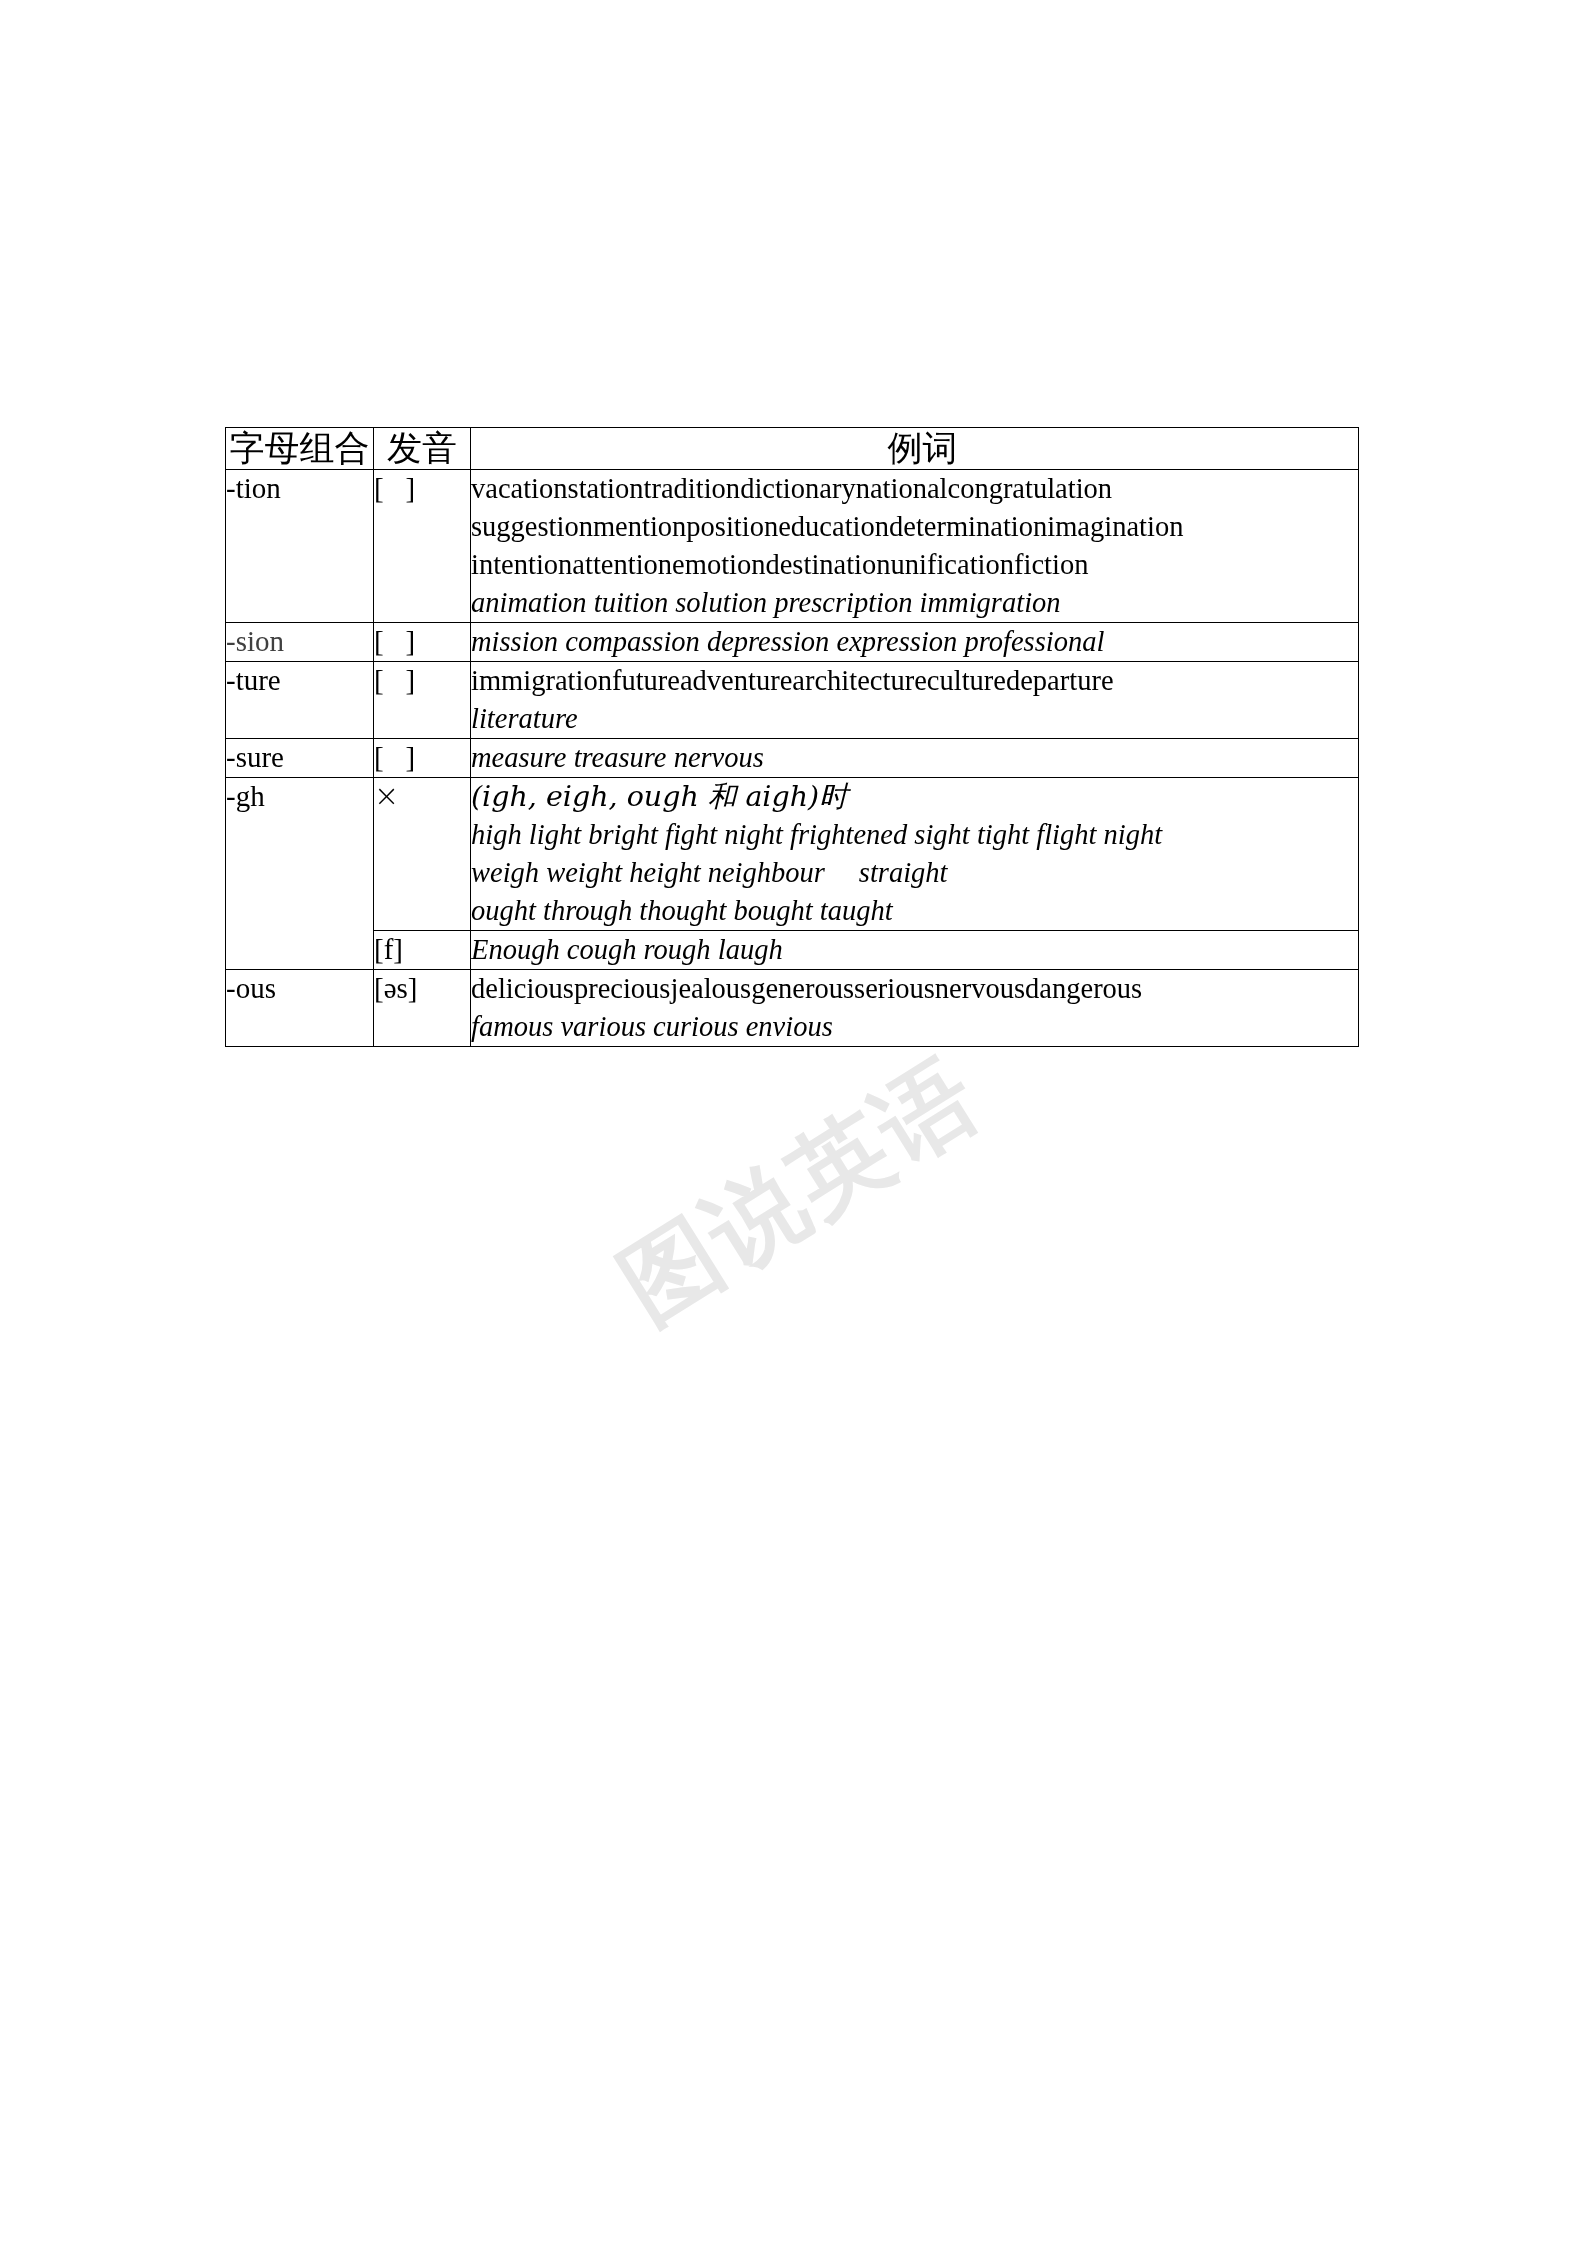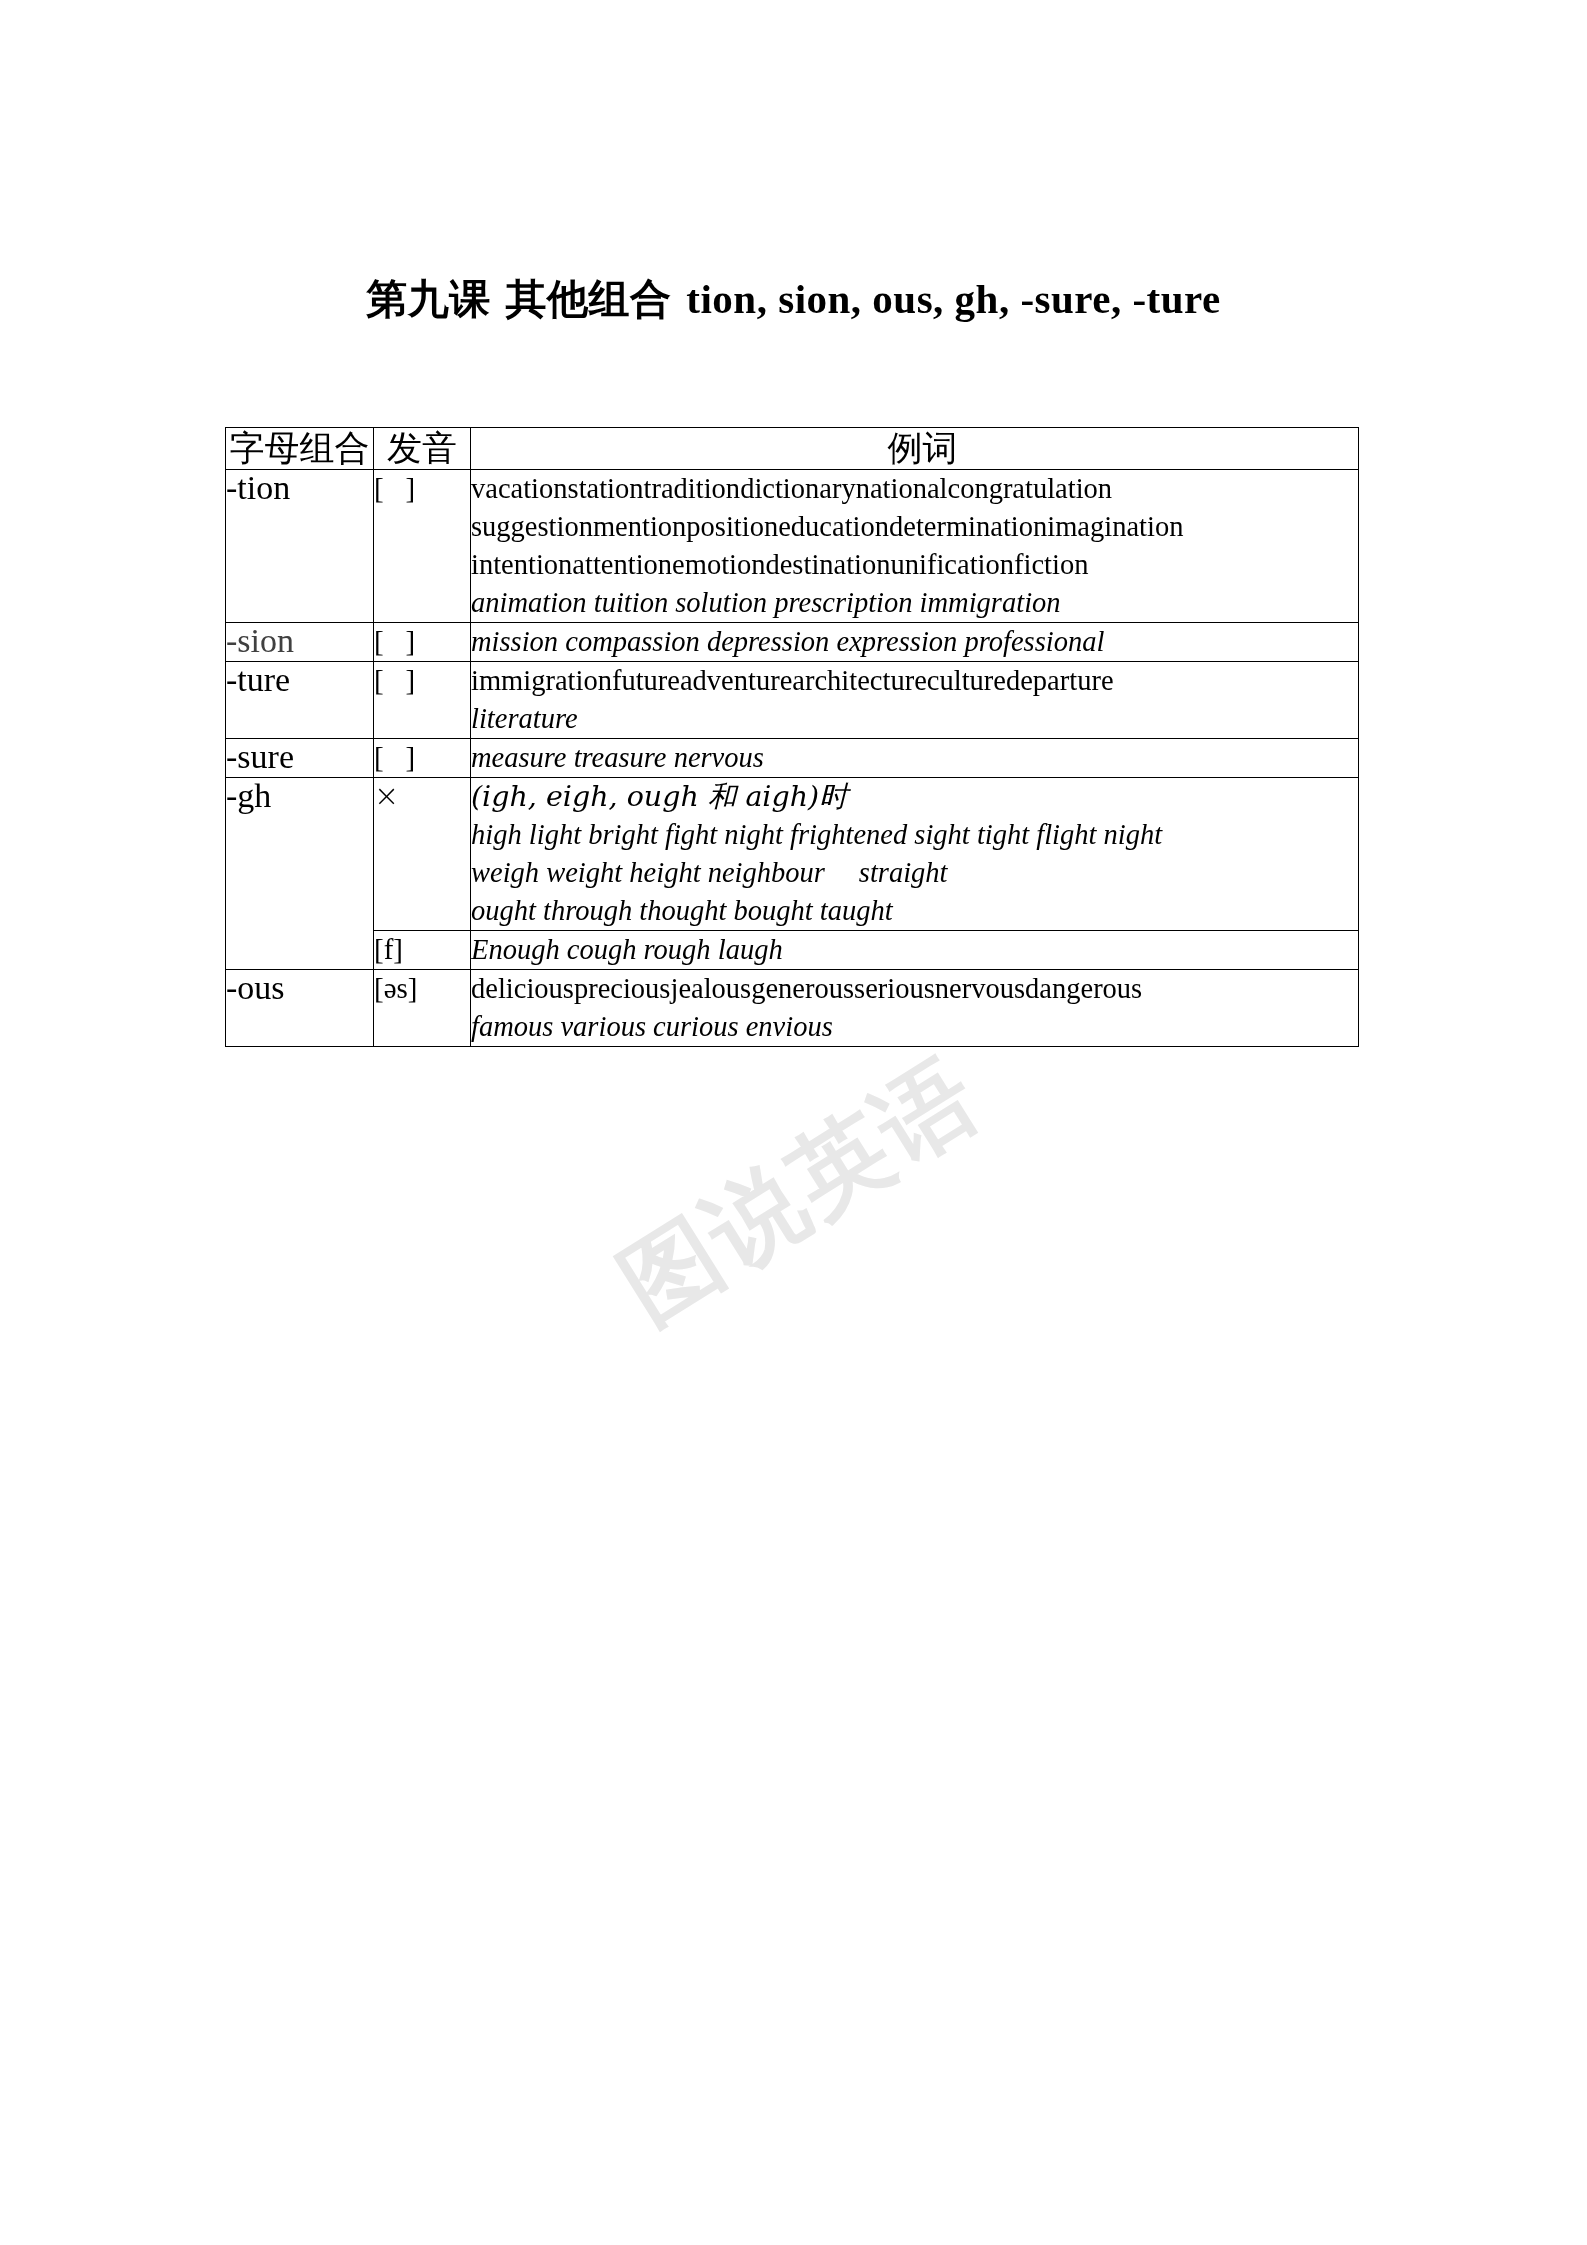--- a/index.html
+++ b/index.html
@@ -96,21 +96,21 @@
     white-space: nowrap;
   }
   .hdr-cell.center {
     text-align: center;
     padding-left: 16px;
     margin-top: 13px;
   }
 
   
   .c-combo {
-    font-size: 34px;
+    font-size: 29px;
     font-weight: 700;
     padding: 8px 0 10px 12px;
     line-height: 36px;
     white-space: nowrap;
   }
   .c-combo.blue { color: #1414cf; }
 
   .c-pron {
     font-size: 29px;
     padding: 8px 0 10px 14px;
@@ -145,23 +145,20 @@
     white-space: nowrap;
   }
 </style>
 </head>
 <body>
 
 <div class="page">
 
   <div class="watermark">图说英语</div>
 
-  <div class="title">
-    <span class="cn">第九课  其他组合 </span><span class="en">tion, sion, ous, gh, -sure, -ture</span>
-  </div>
 
   <div class="tbl-wrap">
     <table class="main">
       <colgroup>
         <col class="c1">
           <col class="c2">
           <col class="c3">
       </colgroup>
       <thead>
         <tr>

